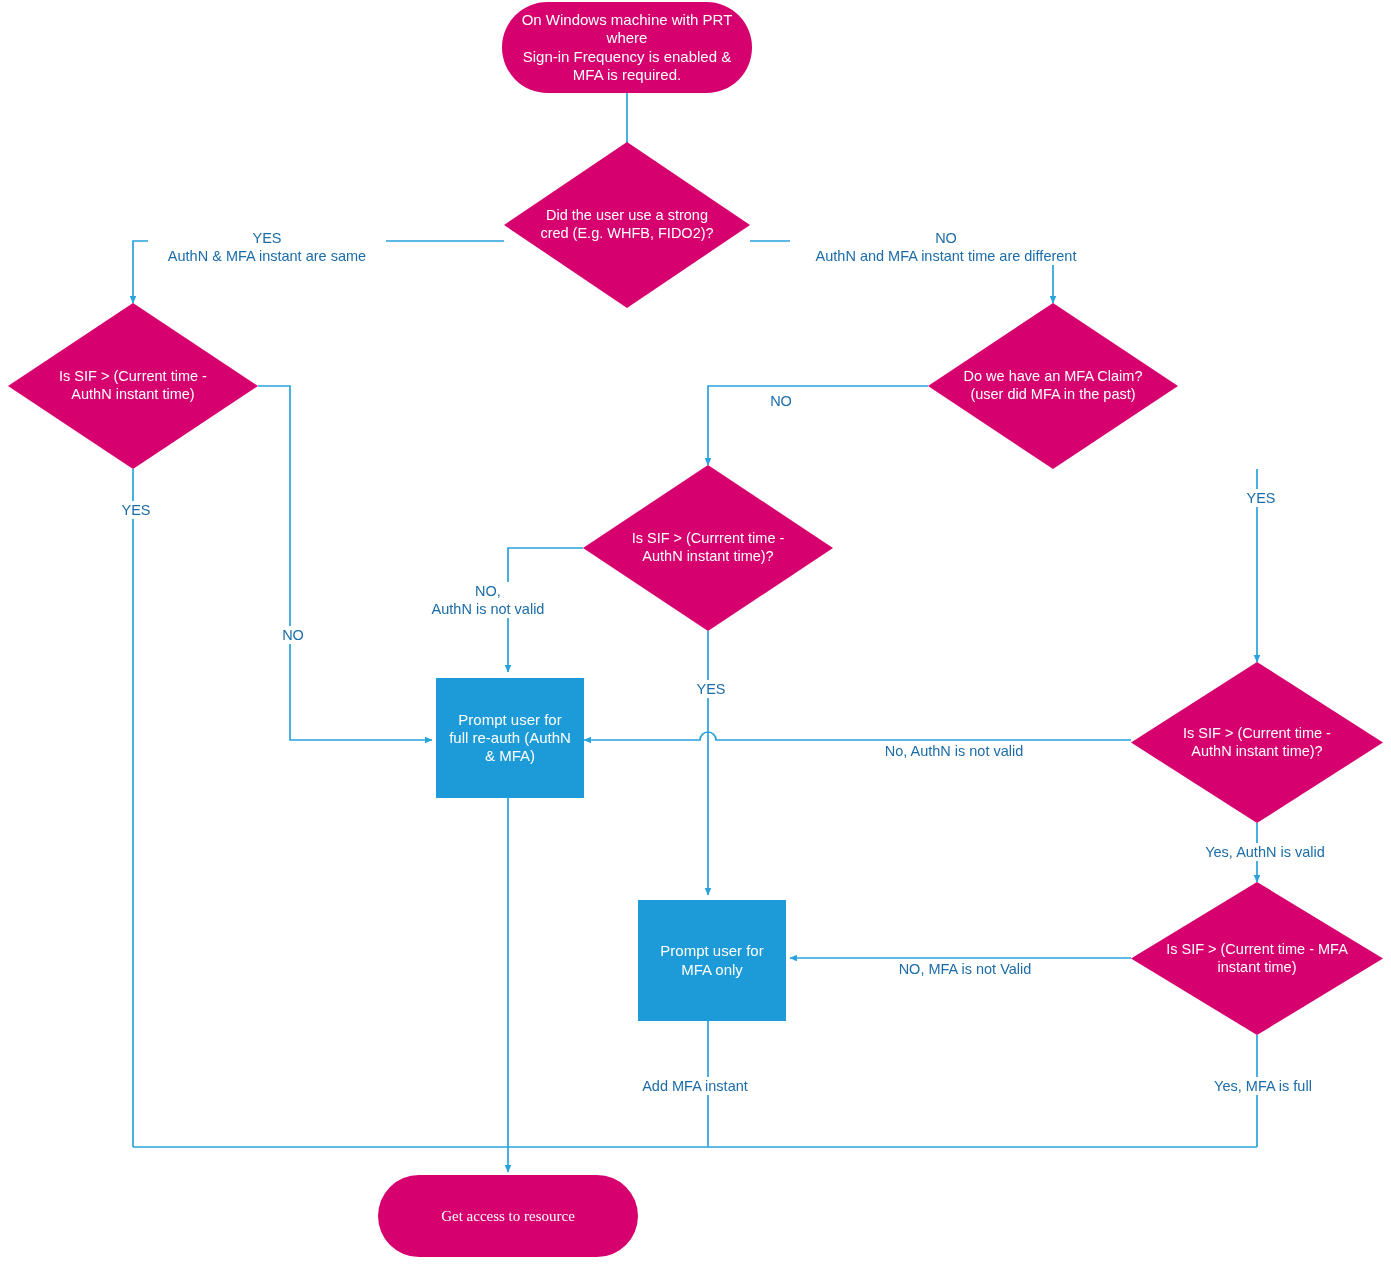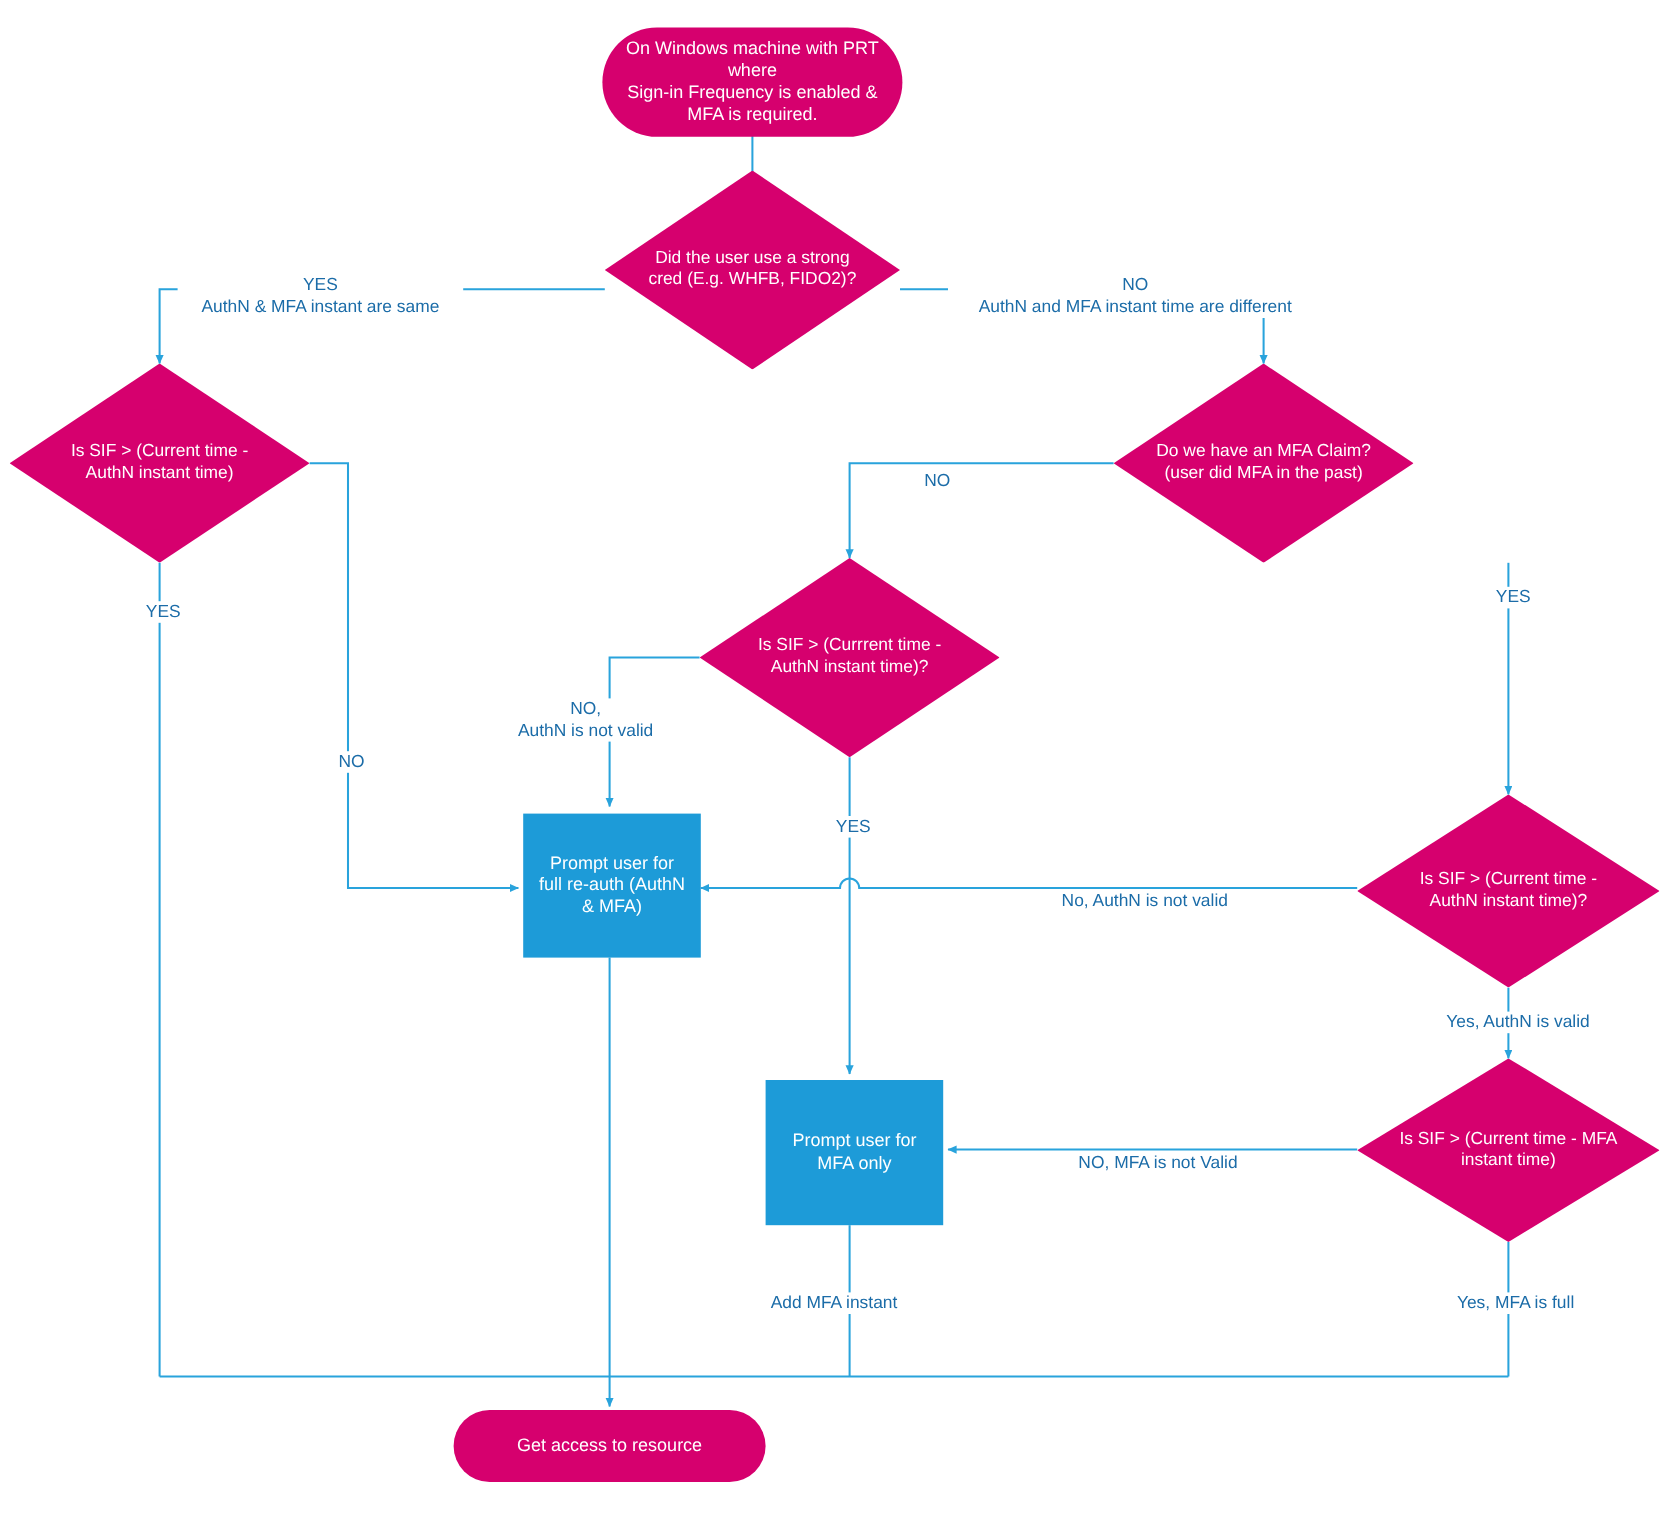--- a/index.html
+++ b/index.html
@@ -124,21 +124,21 @@
 
       <path d="M508,798 L508,1172" marker-end="url(#arw)"></path>
 
       <path d="M708,1021 L708,1147"></path>
 
       <path d="M133,1147 L1257,1147"></path>
 
     </g>
   </svg>
 
-  <div class="node term" style="left:502px; top:2px; width:250px; height:91px;margin-top:21px;">
+  <div class="node term" style="left:502px; top:2px; width:250px; height:91px;">
     <span class="txt">On Windows machine with PRT
 where
 Sign-in Frequency is enabled &amp;
 MFA is required.</span>
   </div>
 
   <div class="node decision" style="left:504px; top:142px; width:246px; height:166px;">
     <span class="dia"></span>
     <span class="txt">Did the user use a strong
 cred (E.g. WHFB, FIDO2)?</span>
@@ -178,21 +178,21 @@
     <span class="txt">Prompt user for
 full re-auth (AuthN
 &amp; MFA)</span>
   </div>
 
   <div class="node process" style="left:638px; top:900px; width:148px; height:121px;">
     <span class="txt">Prompt user for
 MFA only</span>
   </div>
 
-  <div class="node term" style="left:378px; top:1175px; width:260px; height:60px;">
+  <div class="node term" style="left:378px; top:1175px; width:260px; height:82px;font-family:Liberation Serif, serif;">
     <span class="txt">Get access to resource</span>
   </div>
 
   <div class="elabel" style="left:148px; top:214px; width:232px;">YES
 AuthN &amp; MFA instant are same</div>
 
   <div class="elabel" style="left:790px; top:214px; width:306px;">NO
 AuthN and MFA instant time are different</div>
 
   <div class="elabel" style="left:103px; top:486px; width:60px;">YES</div>

